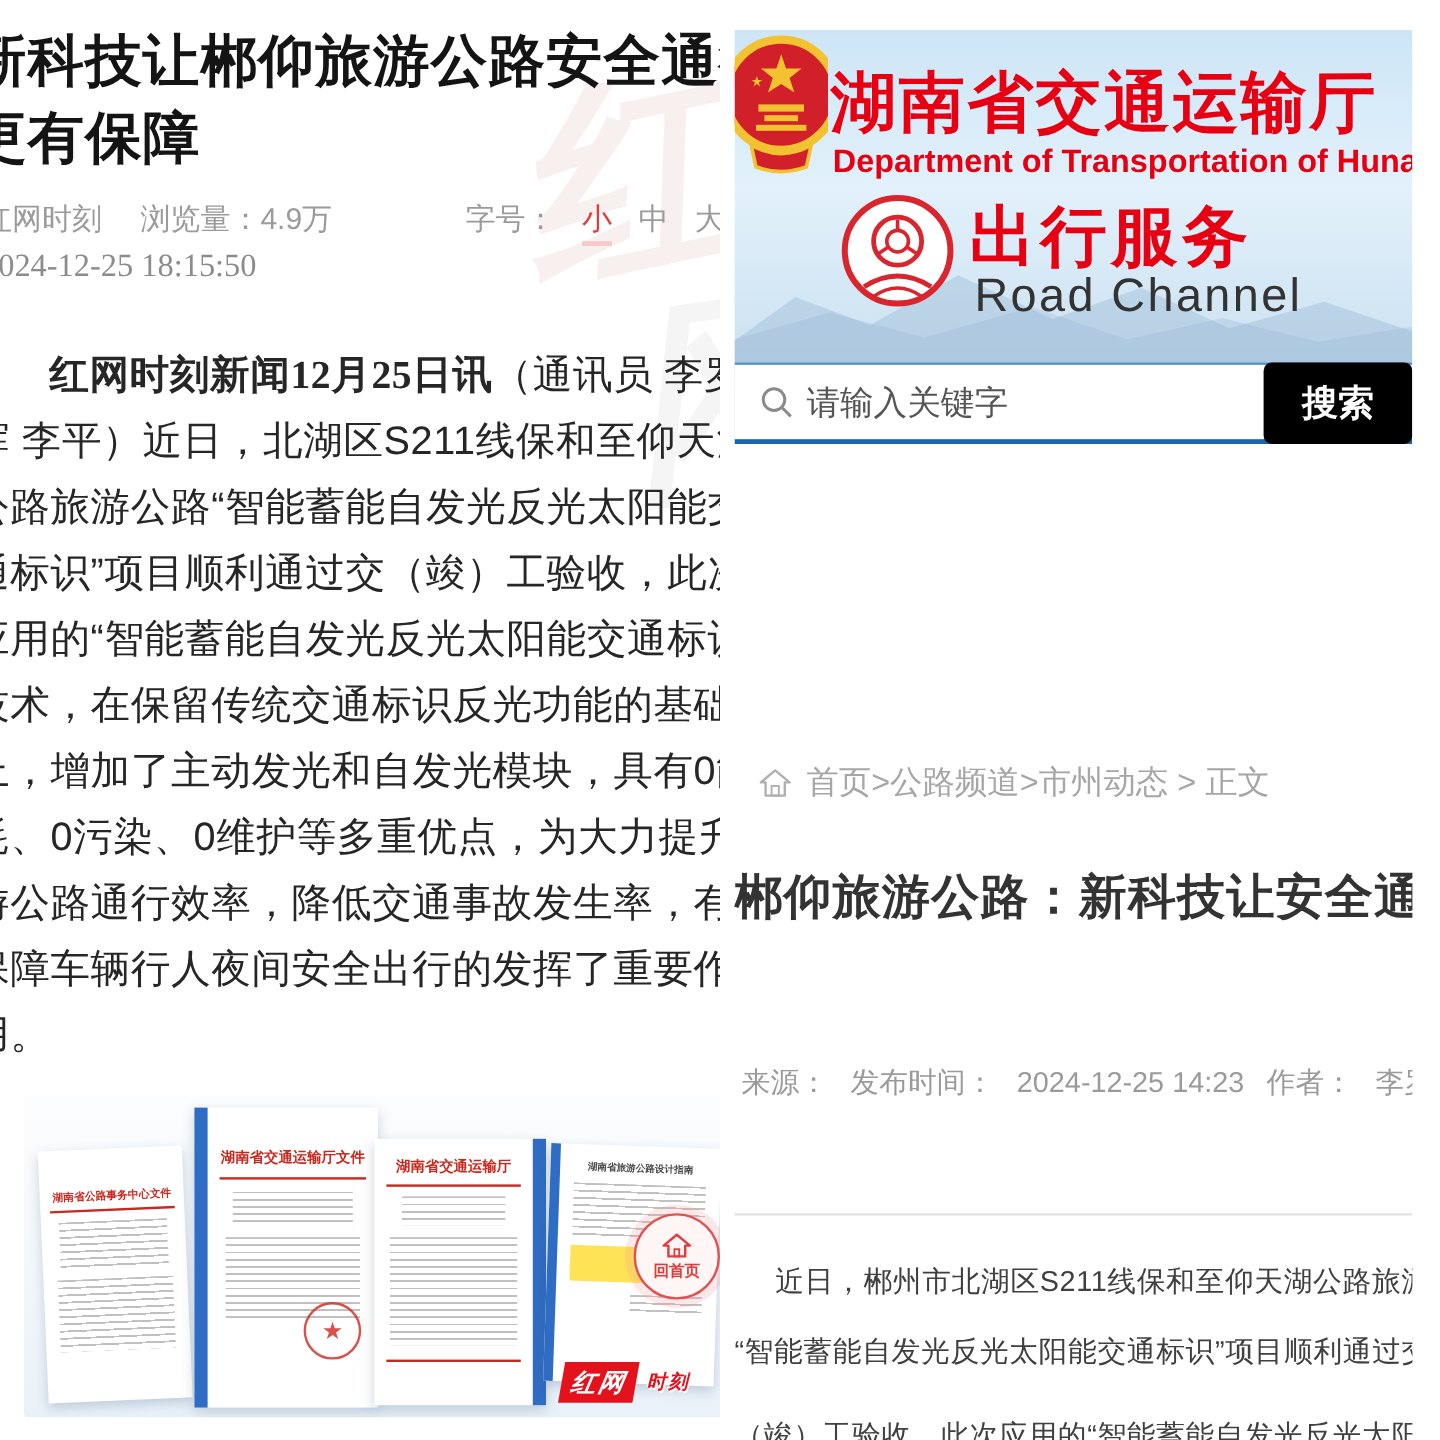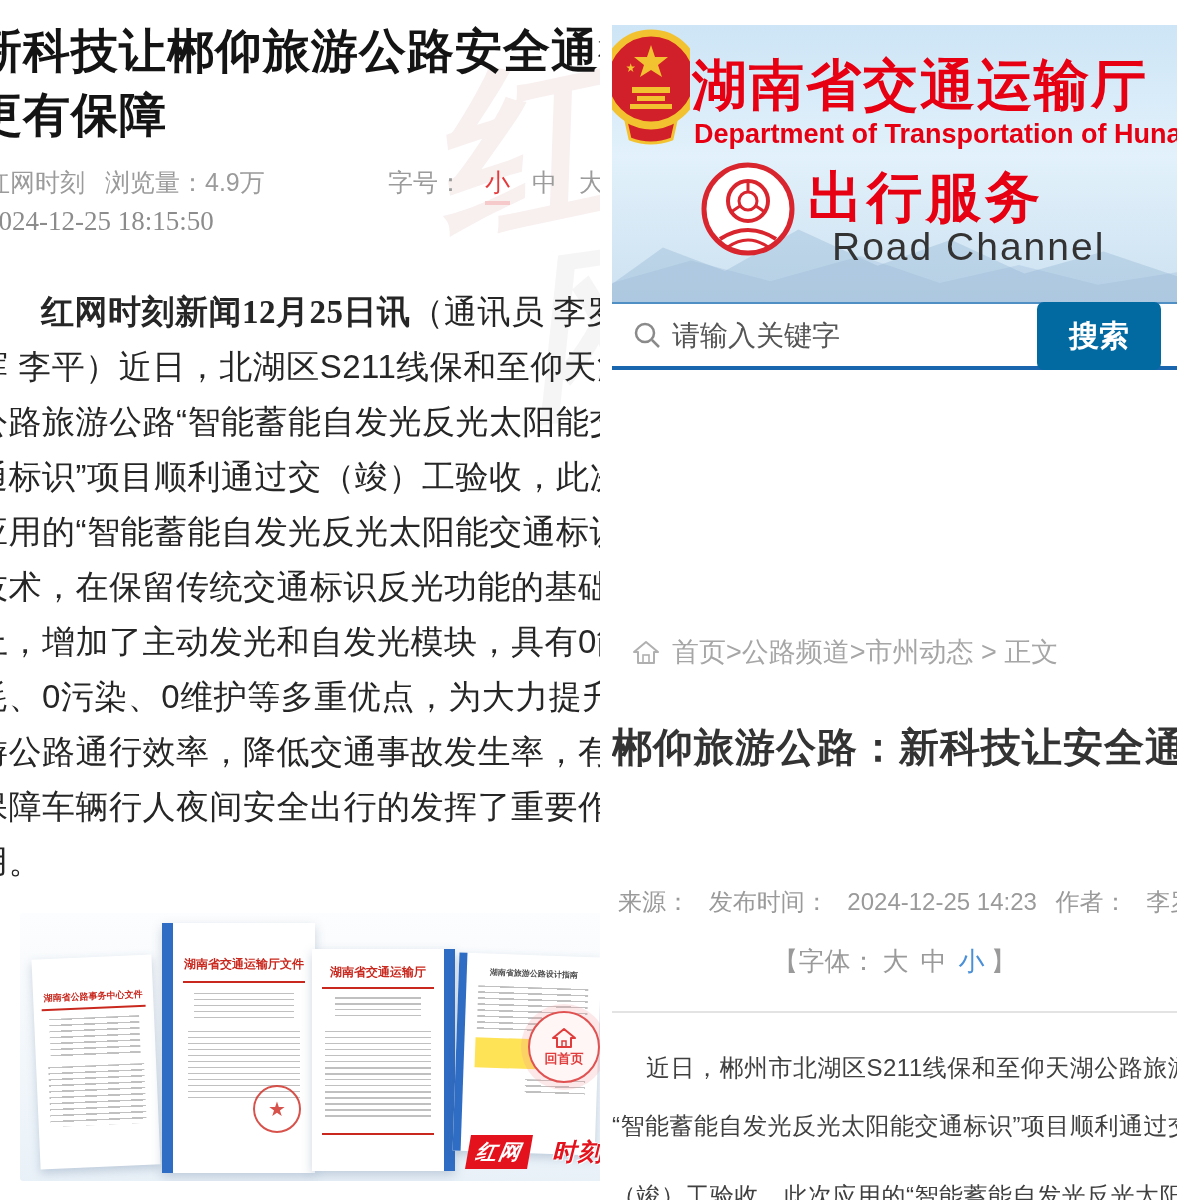--- a/index.html
+++ b/index.html
@@ -32,40 +32,40 @@
   .ylw{background:#ffe357;}
   .seal{position:absolute;border:2px solid #d0342c;border-radius:50%;color:#d0342c;
         display:flex;align-items:center;justify-content:center;opacity:.85;}
   .home-btn{position:absolute;left:508px;top:98px;width:68px;height:68px;border-radius:50%;
             background:#fff6f5;border:2px solid #e05252;box-shadow:0 0 0 7px rgba(240,150,150,.22);
             display:flex;flex-direction:column;align-items:center;justify-content:center;cursor:pointer;}
   .home-btn span{color:#e03c3c;font-weight:bold;font-size:13px;margin-top:1px;}
   .rn-logo{position:absolute;left:448px;top:222px;display:flex;align-items:center;white-space:nowrap;}
   .rn-block{background:#e3121c;color:#fff;font-weight:bold;font-style:italic;font-size:21px;
             padding:3px 8px;transform:skewX(-10deg);letter-spacing:2px;}
-  .rn-out{color:#e3121c;font-weight:bold;font-style:italic;font-size:24px;margin-left:22px;letter-spacing:2px;
+  .rn-out{color:#e3121c;font-weight:bold;font-style:italic;font-size:16px;margin-left:9px;letter-spacing:2px;
           text-shadow:1px 1px 0 #fff,-1px -1px 0 #fff;}
   
   .right-pane{position:absolute;left:612px;top:0;width:565px;height:1200px;overflow:hidden;background:#fff;}
   .banner{position:absolute;left:0;top:25px;width:565px;height:345px;overflow:hidden;
           background:linear-gradient(180deg,#cde5f6 0%,#e2f1fb 38%,#cfe3f2 75%,#bdd8eb 100%);}
   .mtn1{position:absolute;bottom:60px;left:0;right:0;height:130px;background:rgba(148,181,211,.38);
         clip-path:polygon(0 80%,9% 52%,20% 70%,33% 38%,47% 66%,60% 46%,73% 72%,87% 55%,100% 74%,100% 100%,0 100%);}
   .mtn2{position:absolute;bottom:60px;left:0;right:0;height:90px;background:rgba(176,203,226,.55);
         clip-path:polygon(0 70%,14% 45%,28% 68%,44% 40%,58% 70%,72% 50%,86% 72%,100% 58%,100% 100%,0 100%);}
   .dept-cn{position:absolute;left:80px;top:24px;font-size:55px;font-weight:bold;color:#e60012;white-space:nowrap;letter-spacing:2px;}
   .dept-en{position:absolute;left:82px;top:94px;font-size:27px;font-weight:bold;color:#e60012;white-space:nowrap;}
   .chan-cn{position:absolute;left:196px;top:136px;font-size:55px;font-weight:bold;color:#e60012;white-space:nowrap;letter-spacing:4px;}
-  .chan-en{position:absolute;left:200px;top:200px;font-size:39px;color:#333;white-space:nowrap;letter-spacing:2px;margin-left:20px;}
+  .chan-en{position:absolute;left:200px;top:200px;font-size:39px;color:#333;white-space:nowrap;letter-spacing:2px;}
   .searchbar{position:absolute;left:0;right:0;bottom:0;height:62px;background:#fff;
              border-top:2px solid #4f8fc4;border-bottom:4px solid #1a66ae;}
   .search-ph{position:absolute;left:58px;top:0;height:62px;width:350px;border:none;outline:none;
              font-size:28px;color:#555;font-family:inherit;background:transparent;}
   .search-ph::placeholder{color:#555;opacity:1;}
-  .search-btn{position:absolute;right:16px;top:-2px;bottom:-4px;width:124px;background:#0369a1;border:none;
+  .search-btn{position:absolute;right:0;top:-2px;bottom:-4px;width:124px;background:#000000;border:none;
               border-radius:7px;color:#fff;font-weight:bold;font-size:30px;cursor:pointer;font-family:inherit;}
   .nav{position:absolute;left:0;top:430px;width:565px;height:170px;background:#1a66ae;
        display:grid;grid-template-columns:1fr 1fr 1fr;grid-template-rows:1fr 1fr;align-items:center;
        padding-left:38px;box-sizing:border-box;}
   .nav-item{color:#fff;font-size:31px;white-space:nowrap;cursor:pointer;}
   .crumb{position:absolute;left:20px;top:634px;display:flex;align-items:center;gap:12px;
          color:#a6a6a6;font-size:27px;white-space:nowrap;cursor:pointer;}
   .r-title{position:absolute;left:0;width:565px;text-align:right;font-size:40px;font-weight:bold;
            color:#333;white-space:nowrap;letter-spacing:1px;}
   .r-meta{position:absolute;left:0;top:886px;width:565px;text-align:center;font-size:24px;color:#9a9a9a;white-space:nowrap;}
@@ -86,21 +86,21 @@
     <div class="left-inner">
 
       <div class="l-wm" style="left:455px;top:28px;font-size:180px;color:rgba(185,95,95,0.10);transform:rotate(-12deg);">红</div>
       <div class="l-wm" style="left:545px;top:210px;font-size:180px;color:rgba(120,120,120,0.07);transform:rotate(-8deg);">网</div>
 
       <div class="l-title" style="top:20px;">新科技让郴仰旅游公路安全通行</div>
       <div class="l-title" style="top:84px;">更有保障</div>
 
       <div class="l-meta l-meta-left">
         <span>红网时刻</span>
-        <span style="margin-left:20px;">浏览量：</span>
+        <span style="margin-left:32px;">浏览量：</span>
         <span>4.9万</span>
       </div>
       <div class="l-meta l-meta-right">
         <span>字号：</span>
         <span class="fs-item active">小</span>
         <span class="fs-item">中</span>
         <span class="fs-item">大</span>
       </div>
 
       <div class="l-date">2024-12-25 18:15:50</div>
@@ -223,23 +223,20 @@
     <div class="r-title" style="top:720px;">郴仰旅游公路：新科技让安全通</div>
 
     <div class="r-meta">
       <span>来源：</span>
       <span>发布时间：</span>
       <span>2024-12-25 14:23</span>
       <span>作者：</span>
       <span>李罗辉、李平</span>
     </div>
 
-    <div class="r-font">
-      <span>【字体：</span><span class="sz">大</span><span class="sz">中</span><span class="sz blue">小</span><span>】</span>
-    </div>
 
     <div class="r-divider"></div>
 
     <div class="r-line" style="top:1052px;padding-left:34px;">近日，郴州市北湖区S211线保和至仰天湖公路旅游公路</div>
     <div class="r-line" style="top:1110px;">“智能蓄能自发光反光太阳能交通标识”项目顺利通过交</div>
     <div class="r-line" style="top:1180px;">（竣）工验收，此次应用的“智能蓄能自发光反光太阳能</div>
   </div>
 
 </div>
 

